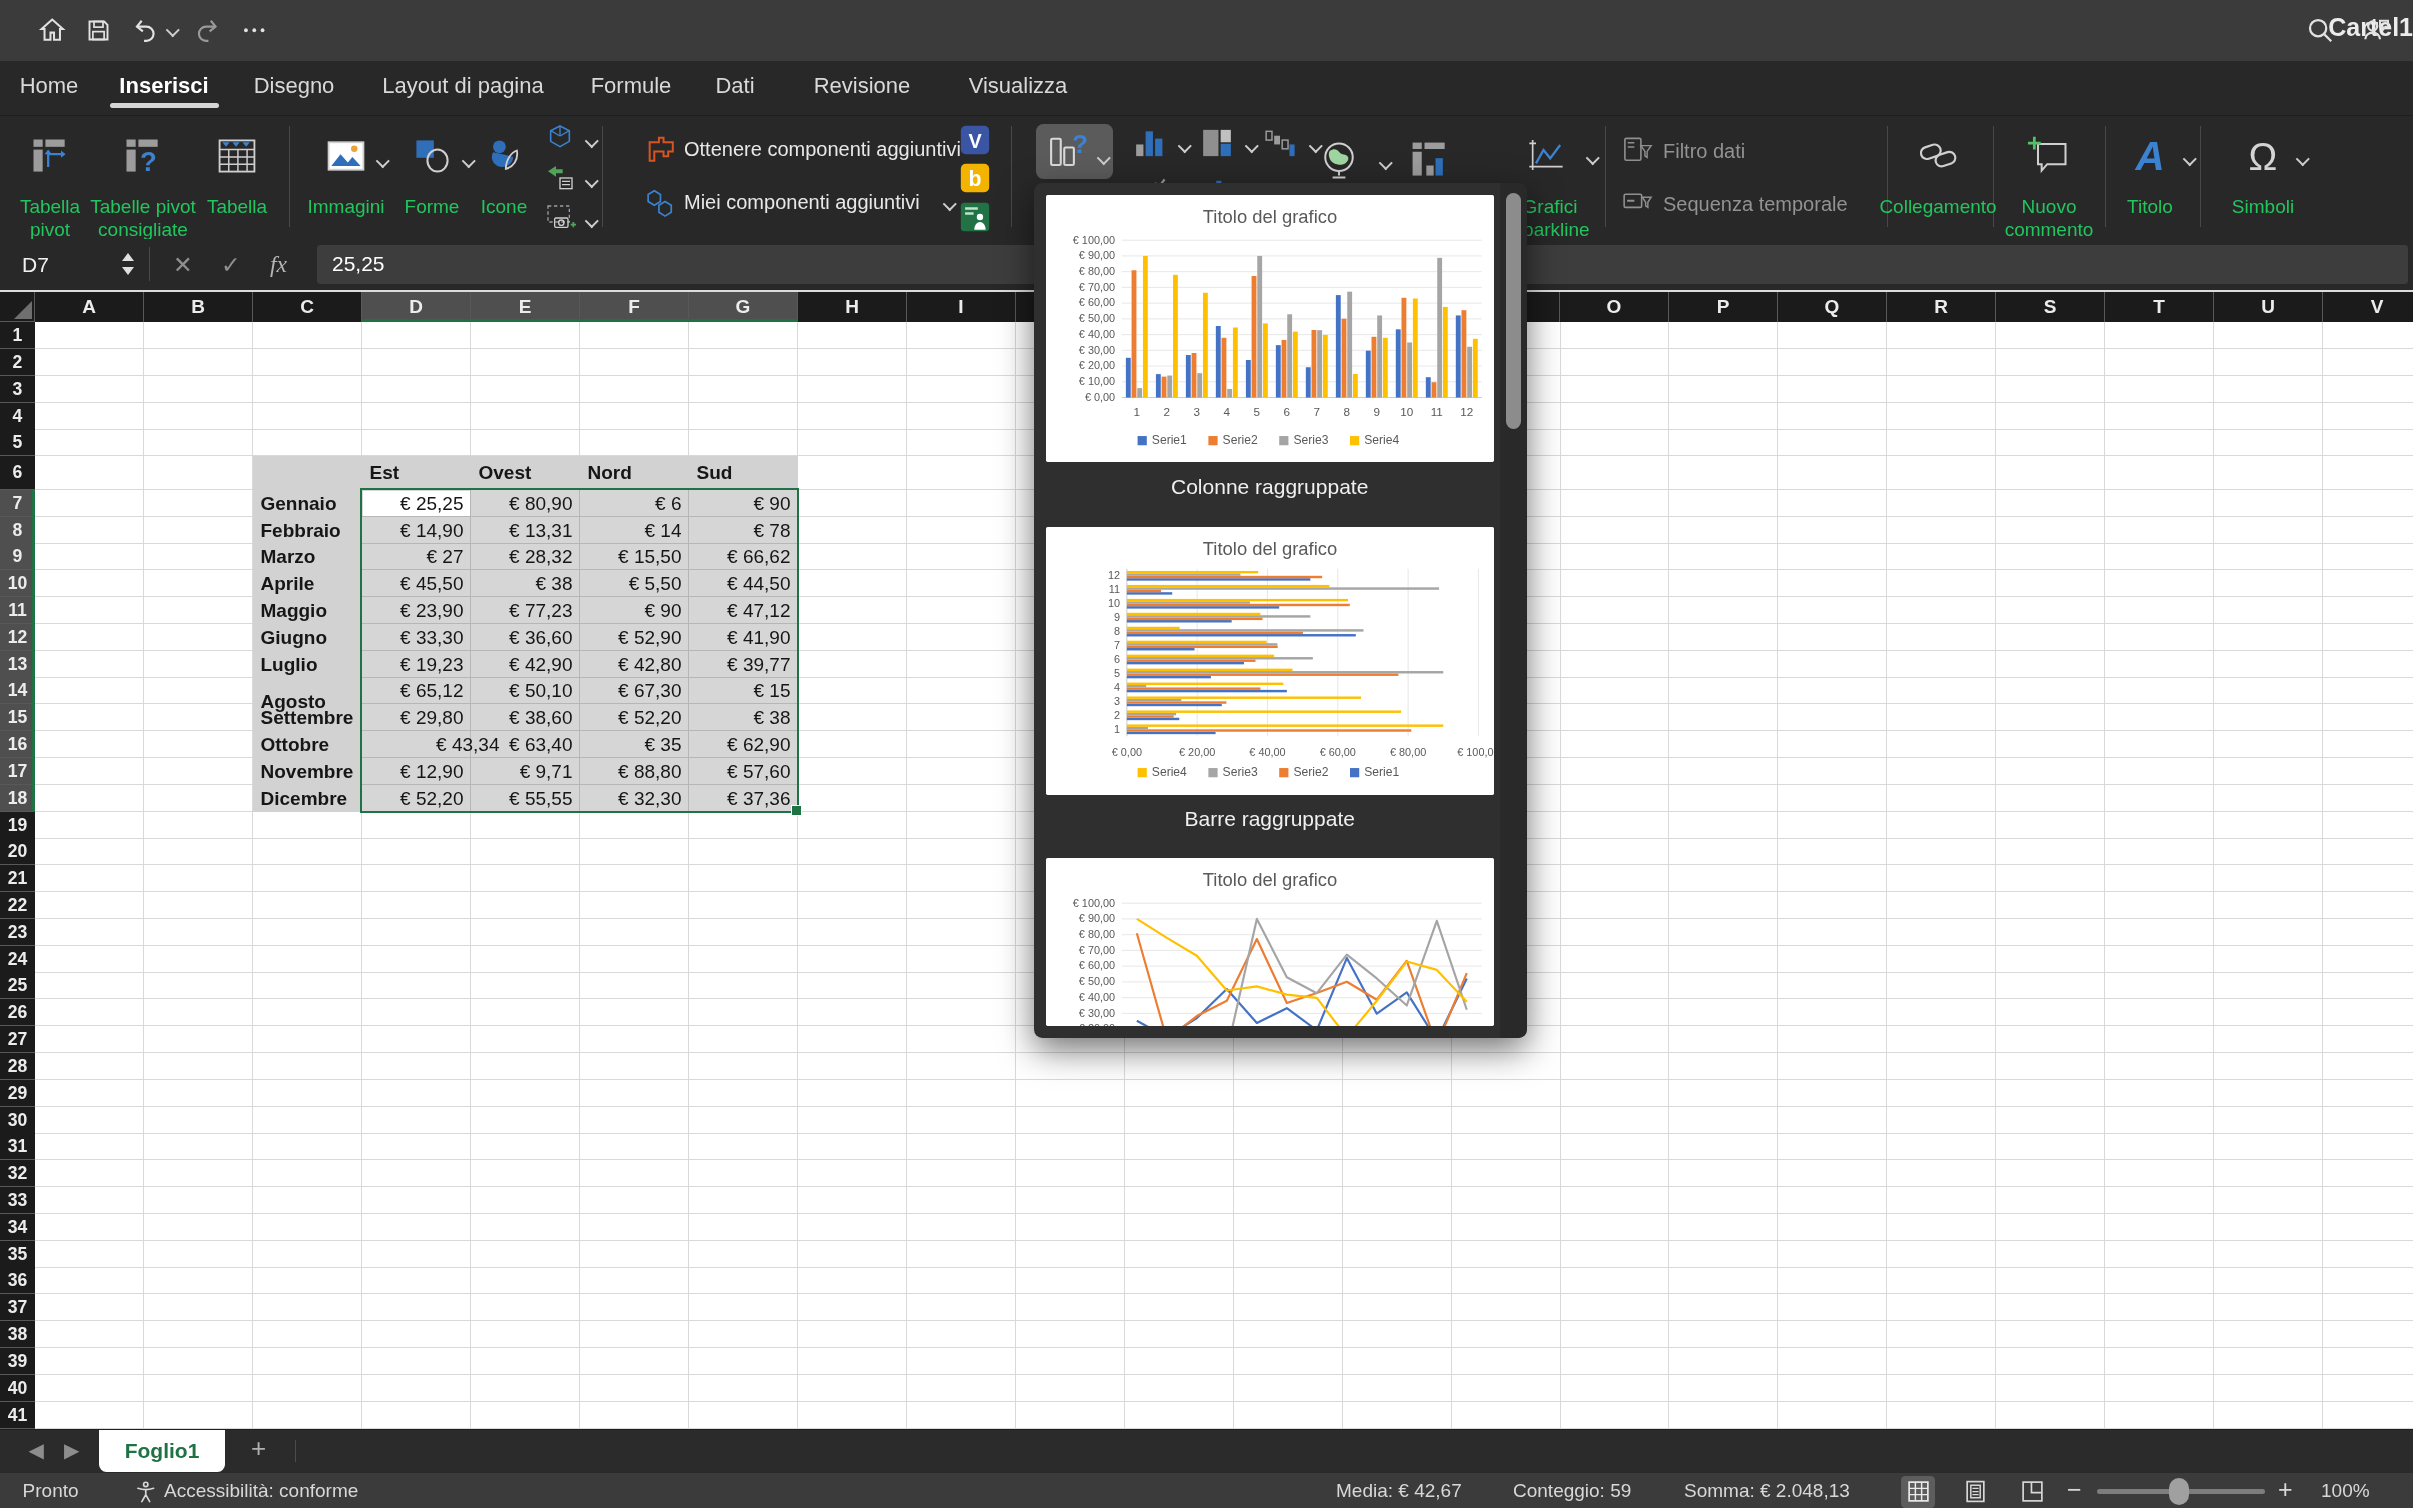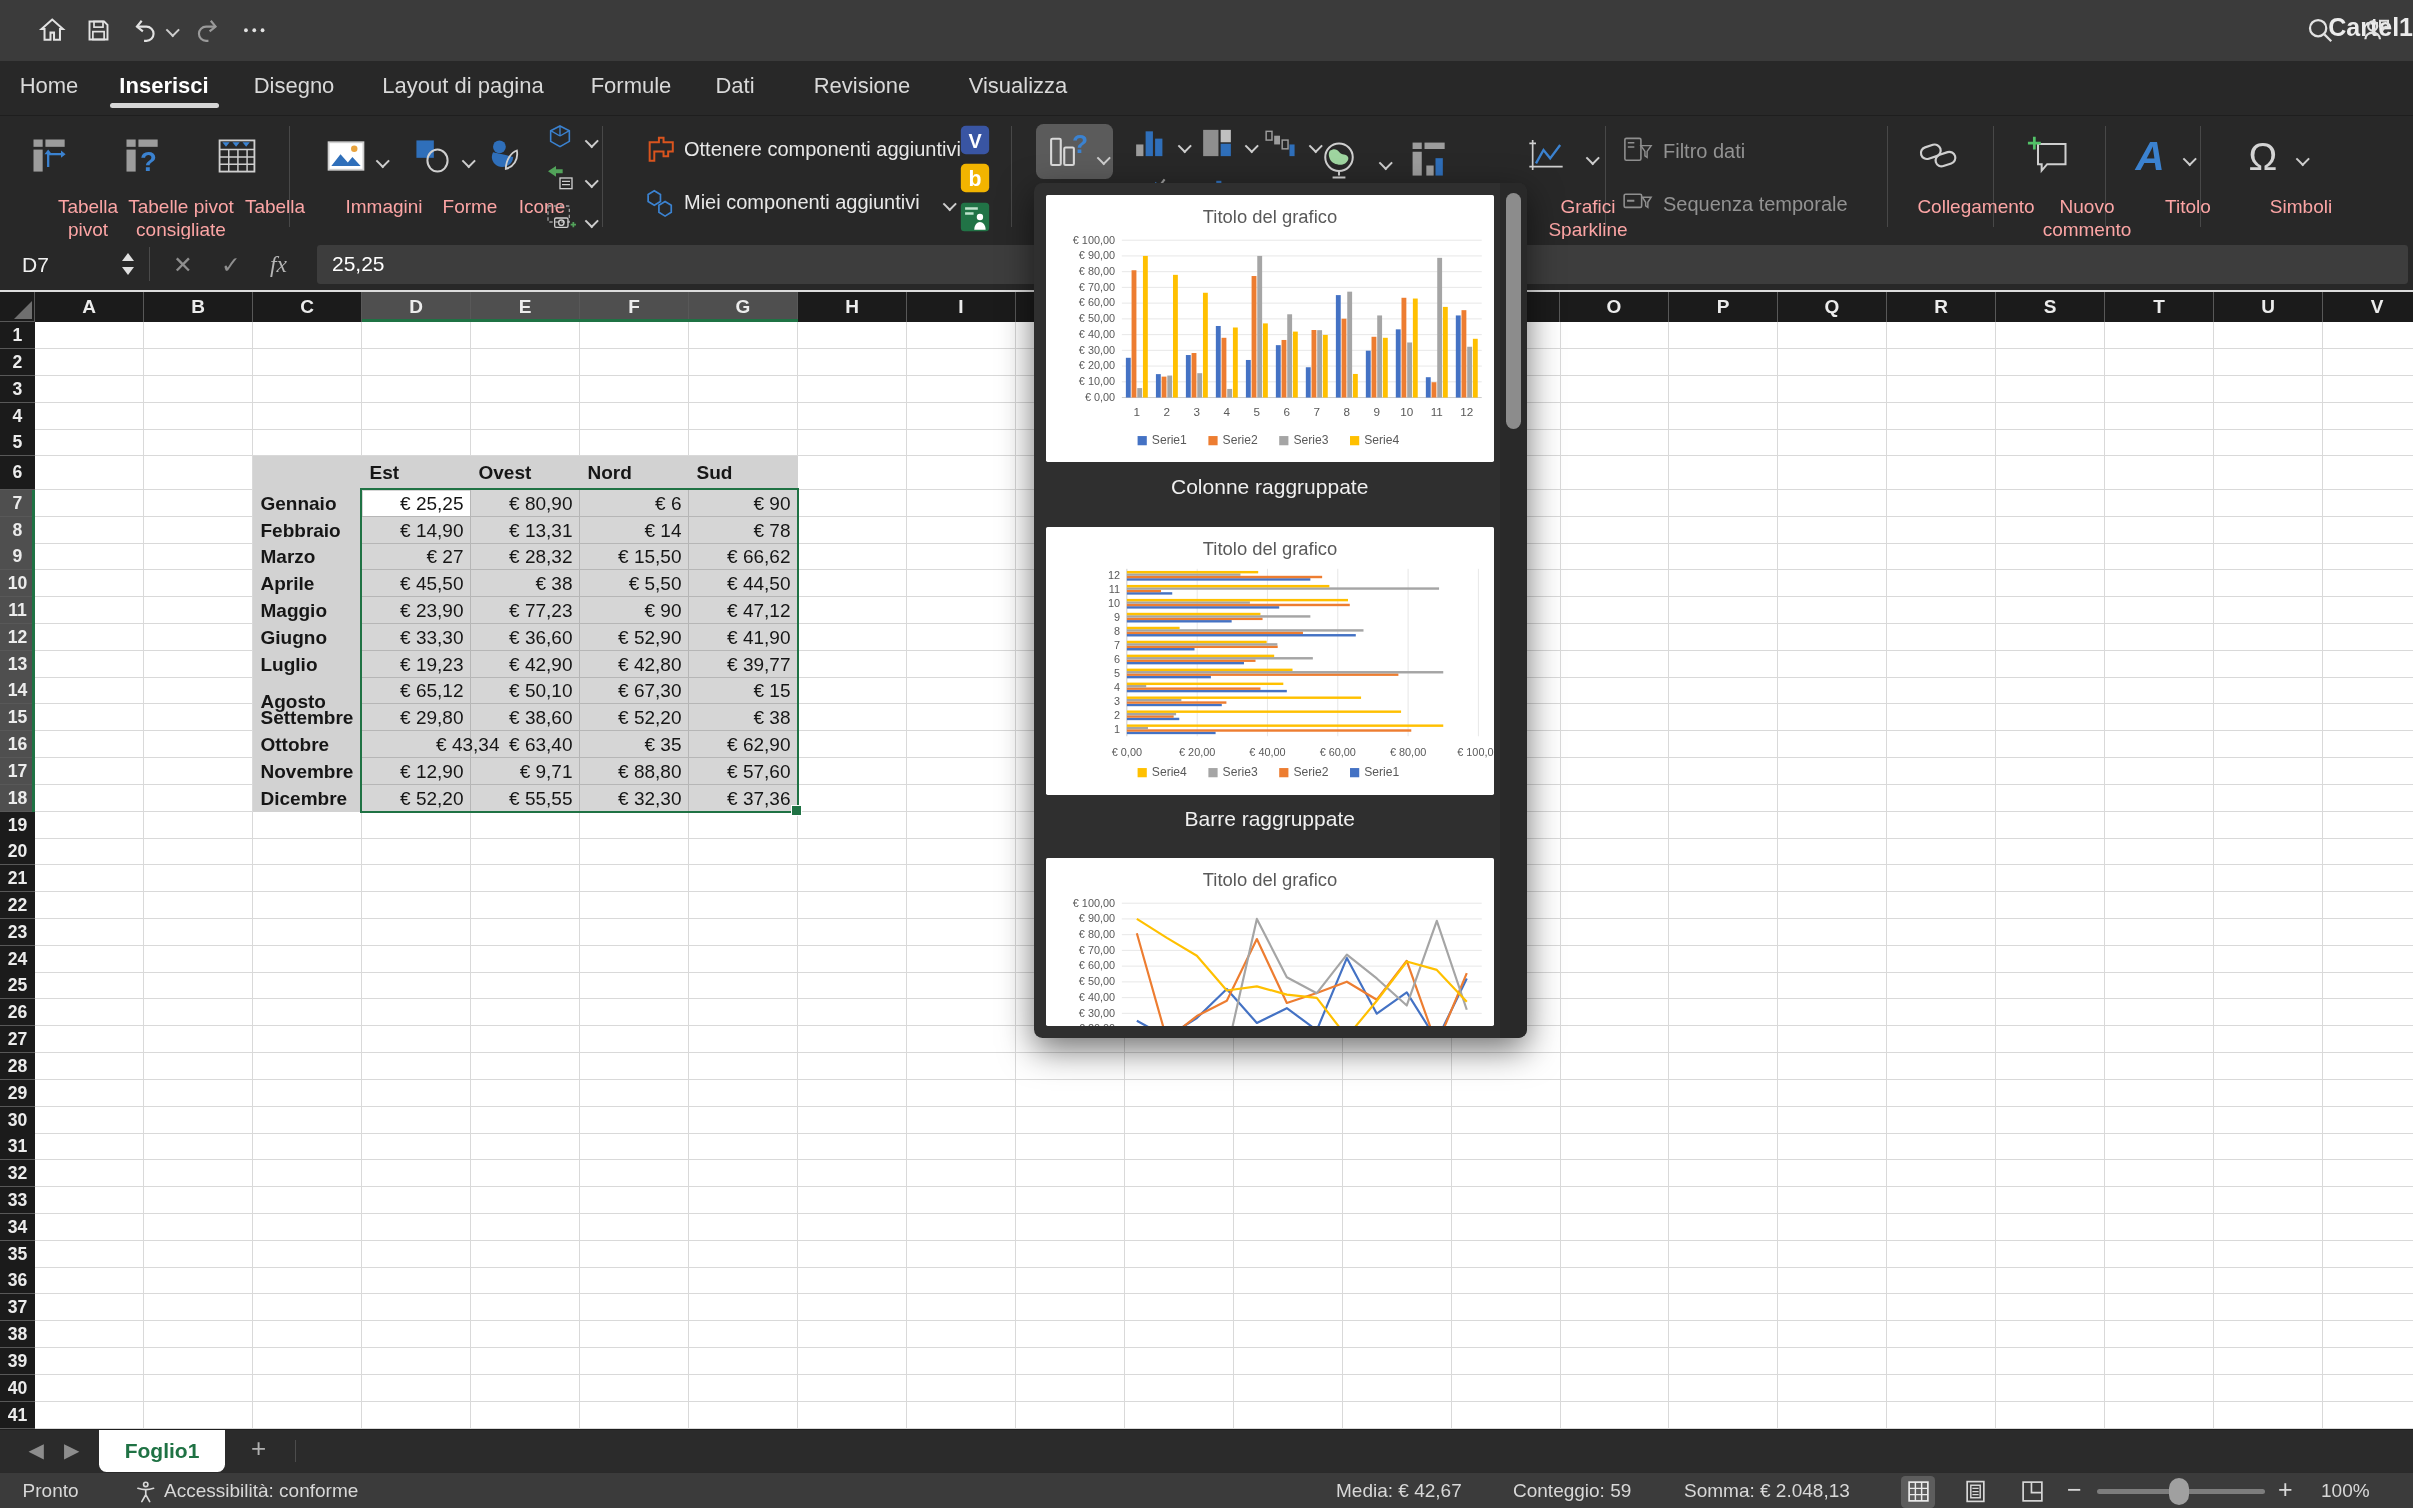--- a/index.html
+++ b/index.html
@@ -11,21 +11,21 @@
   .tb-ico{position:absolute;top:11.7px;width:37px;height:37px;display:flex;align-items:center;justify-content:center;color:#e2e2e2;}
   #window-title{position:absolute;top:13.4px;left:0;width:2413px;text-align:right;color:#ececec;font-size:25px;font-weight:bold;}
   #tabsrow{left:0;top:61px;width:2413px;height:54px;background:#282828;}
   .ribbon-tab{position:absolute;top:11.7px;transform:translateX(-50%);color:#d9d9d9;font-size:22px;white-space:nowrap;}
   .ribbon-tab.active{color:#ffffff;font-weight:bold;}
   .tab-underline{position:absolute;height:5px;border-radius:2.5px;background:#d6d6d6;top:42px;}
   #share-btn{position:absolute;left:2243px;top:70px;width:156px;height:42px;background:#6b6b6b;border-radius:7.5px;
              display:flex;align-items:center;justify-content:center;gap:8.4px;color:#f2f2f2;font-size:21px;}
   #ribbon{left:0;top:116px;width:2413px;height:123px;background:#282828;}
   .rb-divider{position:absolute;top:10px;width:0.8px;height:101px;background:#484848;}
-  .rb-label{position:absolute;transform:translateX(-50%);text-align:center;color:#fca5a5;font-size:19px;line-height:22.6px;white-space:pre-line;margin-left:38px;}
+  .rb-label{position:absolute;transform:translateX(-50%);text-align:center;color:#22c55e;font-size:19px;line-height:22.6px;white-space:pre-line;}
   .rb-icon{position:absolute;transform:translate(-50%,-50%);display:flex;align-items:center;justify-content:center;}
   .chev{display:inline-block;width:7.5px;height:7.5px;border:2.1px solid #cdcdcd;border-top:none;border-left:none;transform:rotate(45deg);}
   
   #formulabar{left:0;top:239px;width:2413px;height:51px;background:#282828;}
   #namebox{position:absolute;left:0;top:0;width:147px;height:51px;color:#f0f0f0;font-size:21px;display:flex;align-items:center;padding-left:22px;box-sizing:border-box;}
   .spin{position:absolute;left:122px;width:0;height:0;border-left:6.7px solid transparent;border-right:6.7px solid transparent;}
   #fb-sep{position:absolute;left:149px;top:8.4px;width:0.8px;height:34px;background:#4a4a4a;}
   .fb-ico{position:absolute;top:0;height:51px;display:flex;align-items:center;color:#8f8f8f;font-size:23.5px;}
   #fx-input{position:absolute;left:317px;top:5.9px;right:5px;height:39px;background:#3d3d3d;border-radius:3.4px;color:#ffffff;font-size:21px;display:flex;align-items:center;padding-left:15px;}
   #fb-underline{position:absolute;left:0;top:290px;width:2413px;height:2.5px;background:#dcdcdc;}

